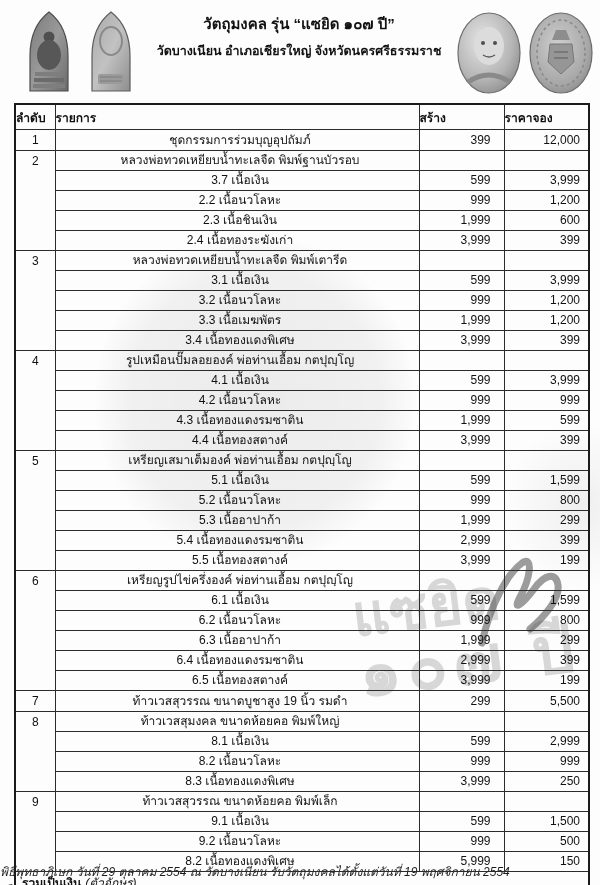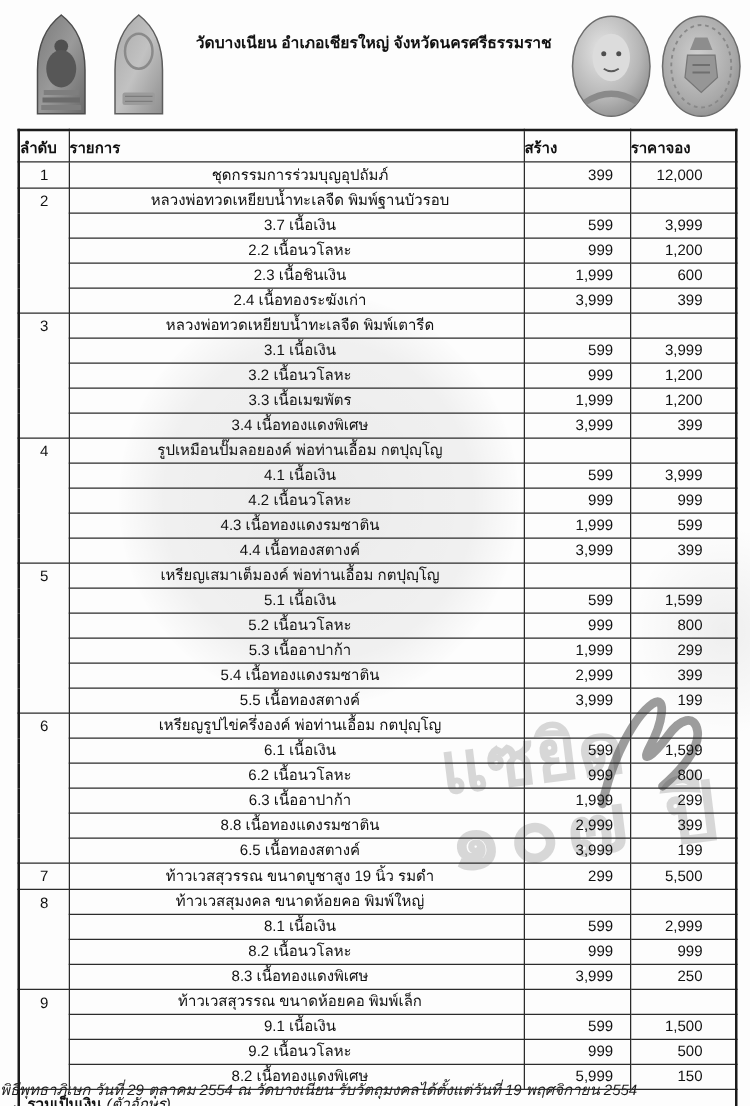--- a/index.html
+++ b/index.html
@@ -30,21 +30,21 @@
   
   .tbl-wrap{position:absolute;left:14px;top:103px;z-index:1;}
   table{border-collapse:collapse;table-layout:fixed;width:574px;border:2px solid #1b1b1b;background:transparent;}
   th,td{border:1px solid #2b2b2b;font-size:12px;overflow:hidden;white-space:nowrap;padding:0;}
   th{height:24px;font-weight:bold;text-align:left;}
   td{height:19px;line-height:19px;}
   td.c-no{text-align:center;vertical-align:top;padding-top:1px;}
   td.c-item{text-align:center;padding-left:6px;}
   td.c-num{text-align:right;}
   td.c-made{padding-right:13px;}
-  td.c-price{padding-right:26px;margin-left:32px;}
+  td.c-price{padding-right:8px;margin-left:32px;}
   tr.total-row td{height:22px;line-height:22px;text-align:left;padding-left:6px;}
   .total-label{font-weight:bold;}
   .total-note{font-style:italic;margin-left:4px;}
   
   .footer-line{position:absolute;left:0;top:862px;width:520px;
     font-size:12px;font-style:italic;color:#1c1c1c;}
 </style>
 </head>
 <body>
 
@@ -84,20 +84,21 @@
   <g transform="translate(62,0)">
     <path d="M27,4 C14,14 8,30 8,48 L8,83 L46,83 L46,48 C46,30 40,14 27,4 Z" fill="url(#gb)" stroke="#5d5d5d" stroke-width="1.2"></path>
     <ellipse cx="27" cy="33" rx="11" ry="14" fill="none" stroke="#8a8a8a" stroke-width="2"></ellipse>
     <rect x="14" y="66" width="26" height="10" rx="2" fill="#9b9b9b"></rect>
     <line x1="16" y1="69" x2="38" y2="69" stroke="#7c7c7c" stroke-width="1"></line>
     <line x1="16" y1="73" x2="38" y2="73" stroke="#7c7c7c" stroke-width="1"></line>
   </g>
 </svg>
 
 <div class="hdr-text">
+  <div class="hdr-line1">วัตถุมงคล รุ่น “แซยิด ๑๐๗ ปี”</div>
   <div class="hdr-line3">วัดบางเนียน อำเภอเชียรใหญ่ จังหวัดนครศรีธรรมราช</div>
 </div>
 
 <svg class="hdr-img right" width="140" height="86" viewBox="0 0 140 86">
   <defs>
     <radialGradient id="gm1" cx="0.4" cy="0.35" r="0.8">
       <stop offset="0" stop-color="#e6e6e6"></stop>
         <stop offset="0.6" stop-color="#b5b5b5"></stop>
         <stop offset="1" stop-color="#7f7f7f"></stop>
     </radialGradient>
@@ -272,21 +273,21 @@
           <td class="c-item">6.2 เนื้อนวโลหะ</td>
           <td class="c-num c-made">999</td>
           <td class="c-num c-price">800</td>
         </tr>
         <tr>
           <td class="c-item">6.3 เนื้ออาปาก้า</td>
           <td class="c-num c-made">1,999</td>
           <td class="c-num c-price">299</td>
         </tr>
         <tr>
-          <td class="c-item">8.8 เนื้อทองแดงรมซาติน</td>
+          <td class="c-item">6.4 เนื้อทองแดงรมซาติน</td>
           <td class="c-num c-made">2,999</td>
           <td class="c-num c-price">399</td>
         </tr>
         <tr>
           <td class="c-item">6.5 เนื้อทองสตางค์</td>
           <td class="c-num c-made">3,999</td>
           <td class="c-num c-price">199</td>
         </tr>
         <tr>
           <td class="c-no" rowspan="1">7</td>

